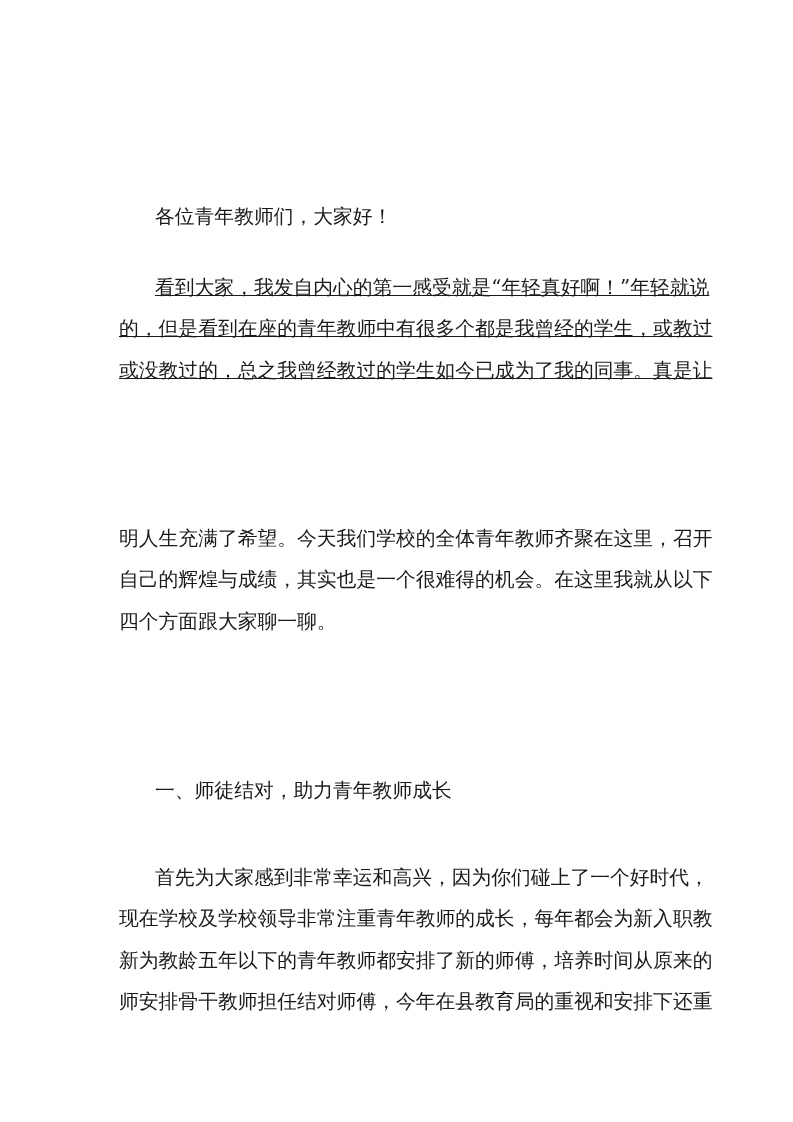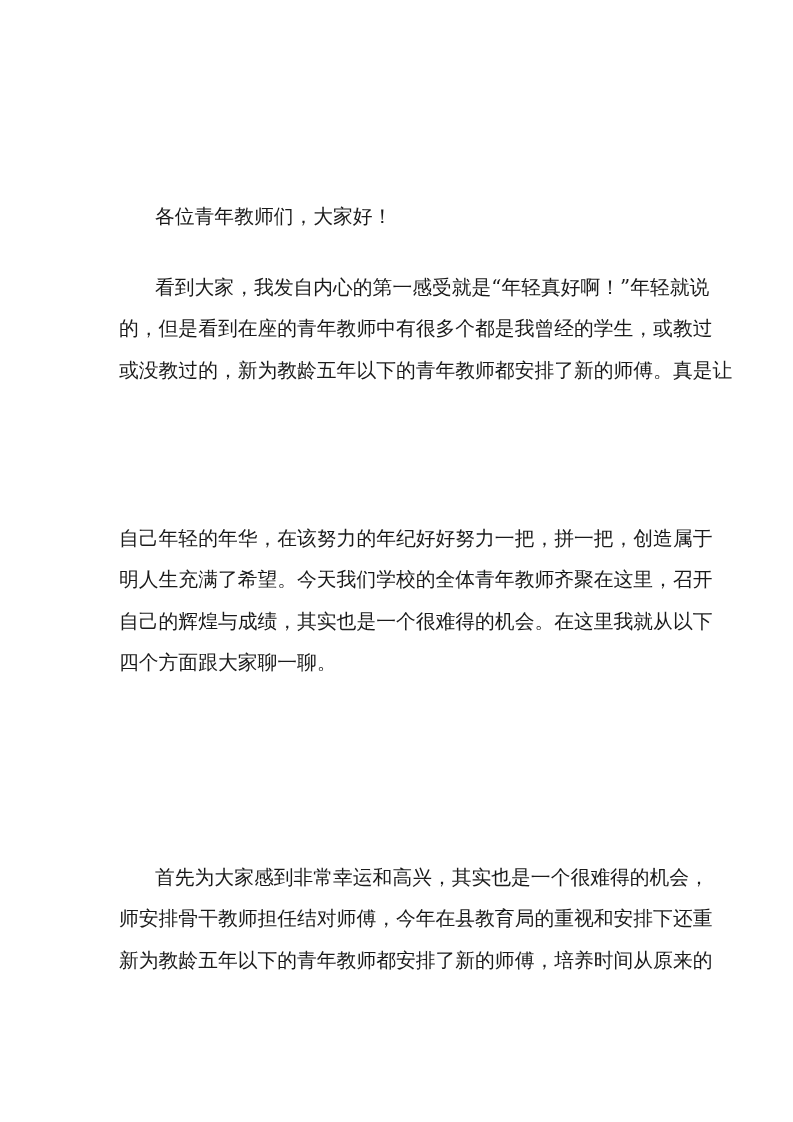--- a/index.html
+++ b/index.html
@@ -16,33 +16,36 @@
 </style>
 </head>
 <body>
 
 <div class="page">
 
   <p class="para" style="top:180px;">
     <span class="line indent">各位青年教师们，大家好！</span>
   </p>
 
-  <p class="para" style="top:251px;">
+  <p class="para" style="top:251px;text-decoration:underline;">
     <span class="line indent">看到大家，我发自内心的第一感受就是“年轻真好啊！”年轻就说</span>
     <span class="line">的，但是看到在座的青年教师中有很多个都是我曾经的学生，或教过</span>
-    <span class="line">或没教过的，新为教龄五年以下的青年教师都安排了新的师傅。真是让</span>
+    <span class="line">或没教过的，总之我曾经教过的学生如今已成为了我的同事。真是让</span>
   </p>
 
   <p class="para" style="top:502px;">
-    <span class="line">自己年轻的年华，在该努力的年纪好好努力一把，拼一把，创造属于</span>
     <span class="line">明人生充满了希望。今天我们学校的全体青年教师齐聚在这里，召开</span>
     <span class="line">自己的辉煌与成绩，其实也是一个很难得的机会。在这里我就从以下</span>
     <span class="line">四个方面跟大家聊一聊。</span>
   </p>
 
+  <p class="para" style="top:754px;">
+    <span class="line indent">一、师徒结对，助力青年教师成长</span>
+  </p>
 
   <p class="para" style="top:841px;">
-    <span class="line indent">首先为大家感到非常幸运和高兴，其实也是一个很难得的机会，</span>
+    <span class="line indent">首先为大家感到非常幸运和高兴，因为你们碰上了一个好时代，</span>
+    <span class="line">现在学校及学校领导非常注重青年教师的成长，每年都会为新入职教</span>
+    <span class="line">新为教龄五年以下的青年教师都安排了新的师傅，培养时间从原来的</span>
     <span class="line">师安排骨干教师担任结对师傅，今年在县教育局的重视和安排下还重</span>
-    <span class="line">新为教龄五年以下的青年教师都安排了新的师傅，培养时间从原来的</span>
   </p>
 
 </div>
 
 </body></html>

